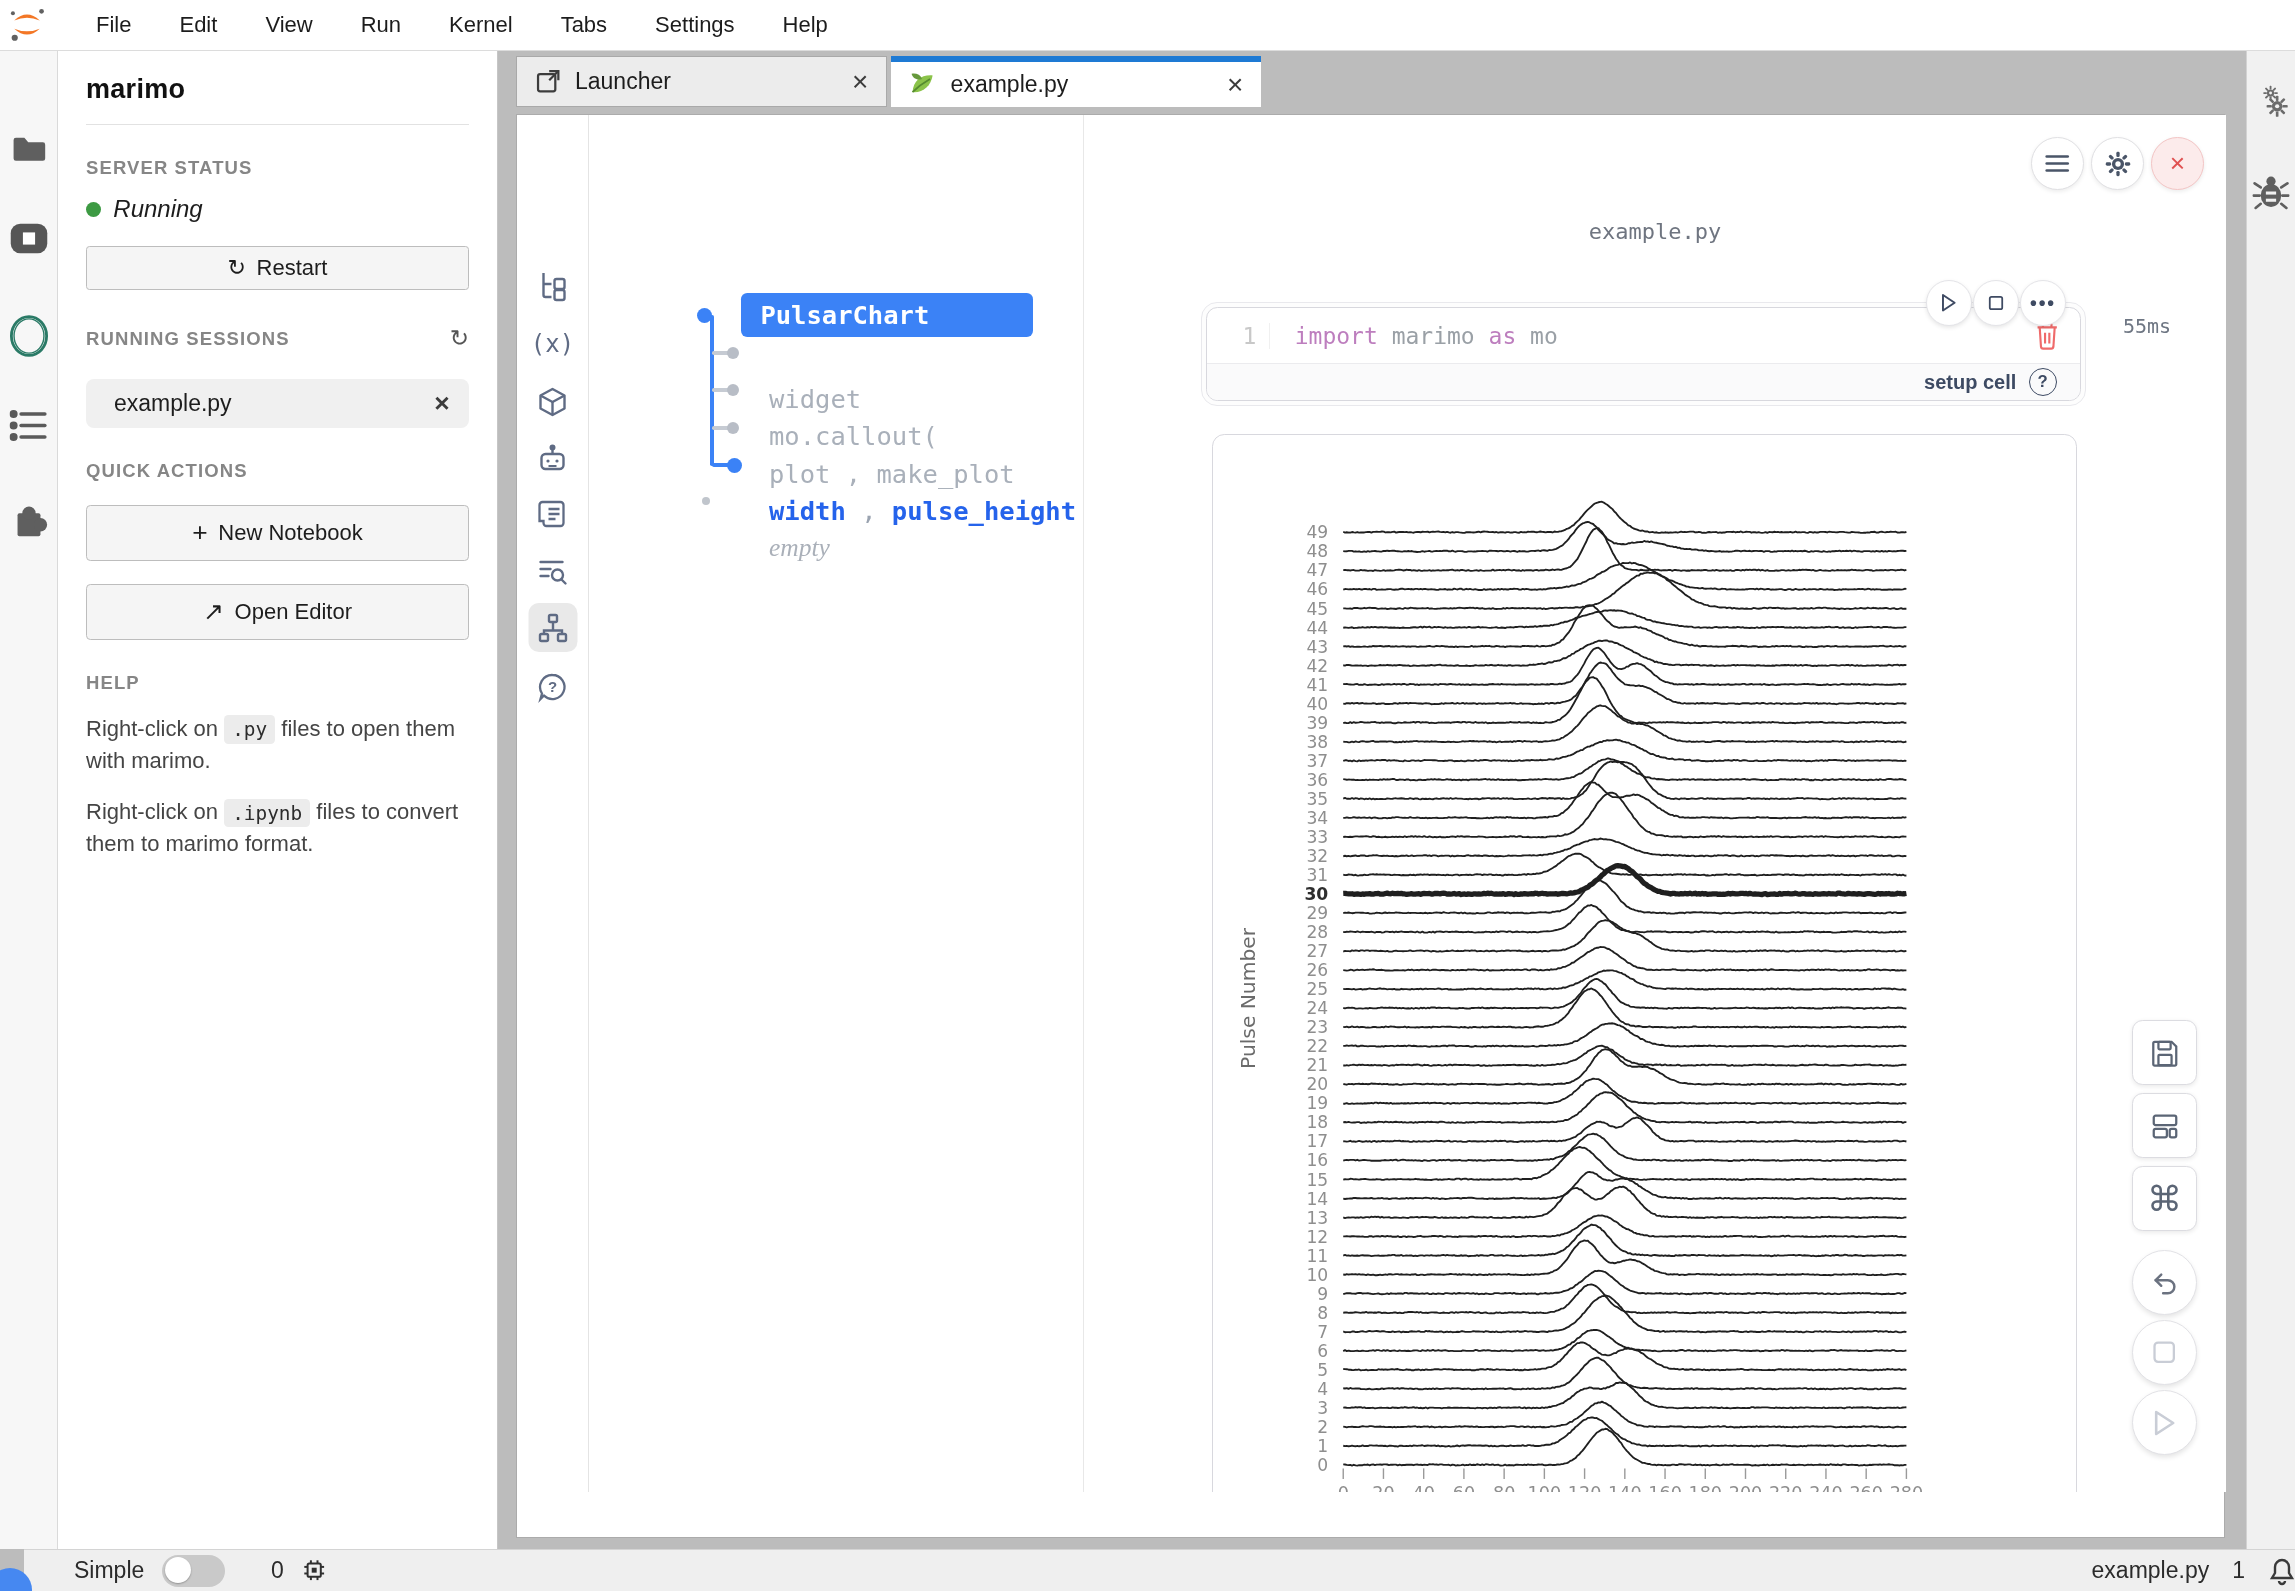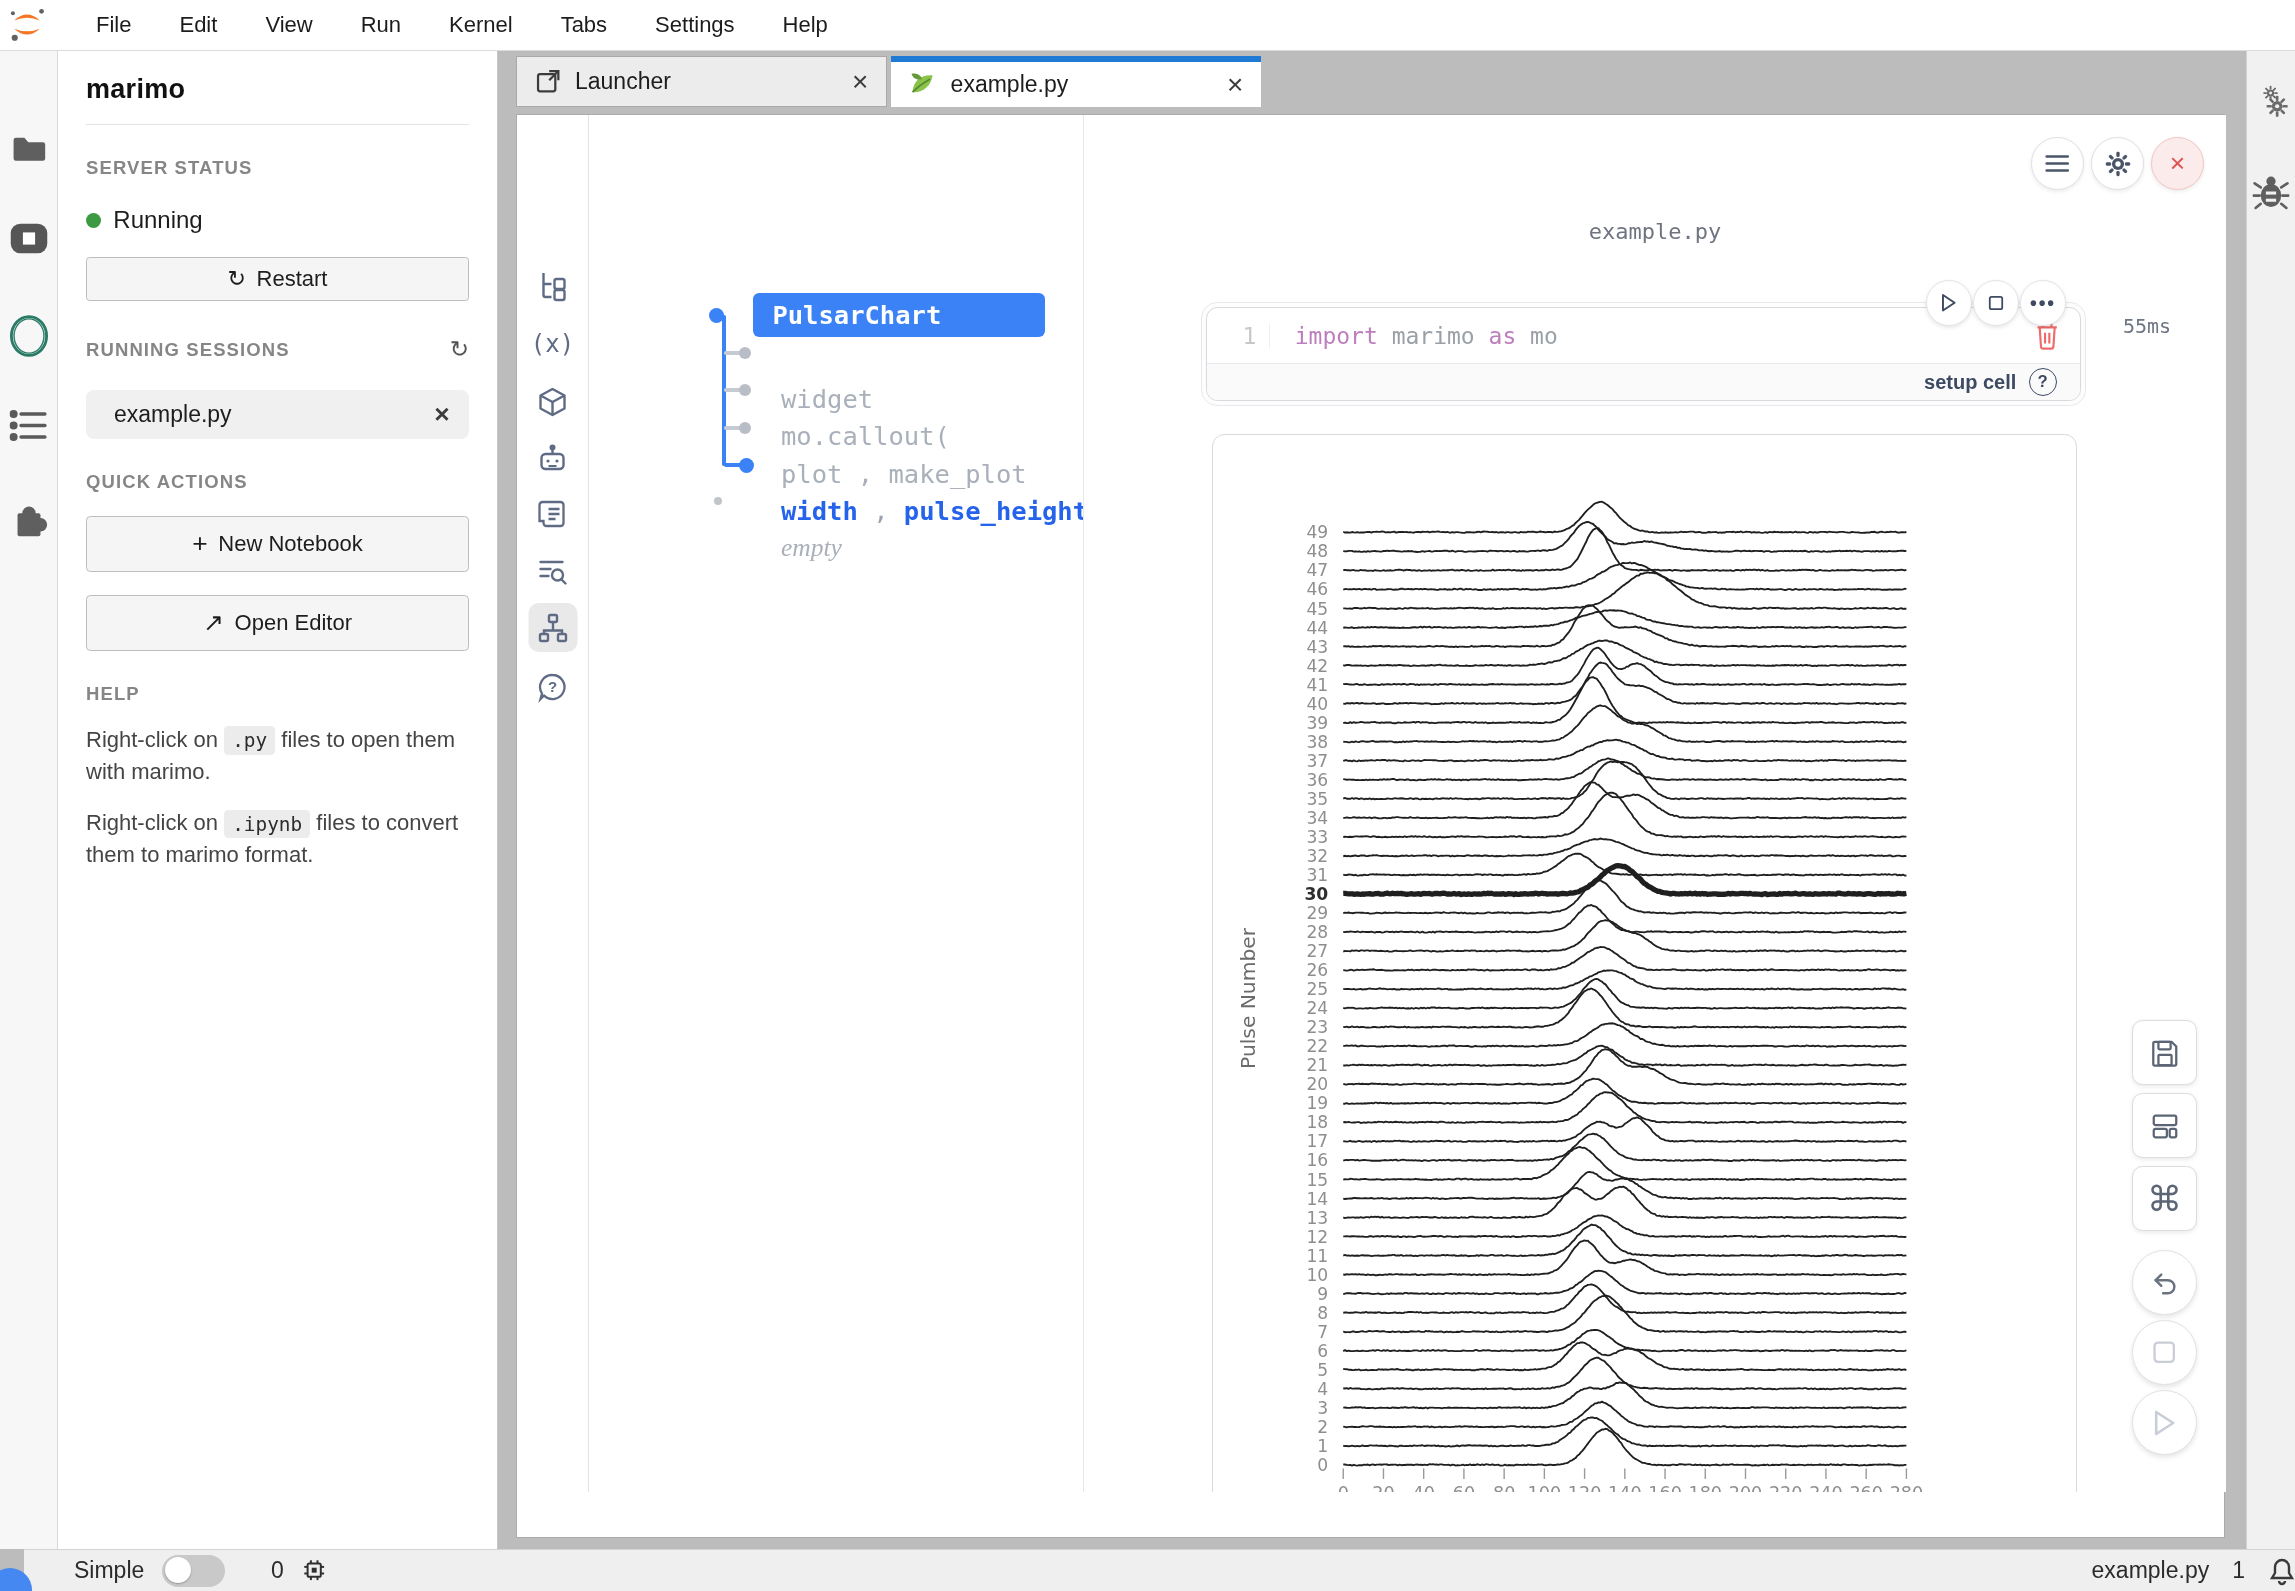--- a/index.html
+++ b/index.html
@@ -14,21 +14,21 @@
 
   
   .activity-left { position:absolute; left:0; top:51px; width:58px; height:1498px; background:#f7f7f7; border-right:0.9px solid #dadada; z-index:20; }
   .activity-left .aicon { position:absolute; left:50%; transform:translateX(-50%); }
 
   
   .sidebar { position:absolute; left:58px; top:51px; width:440px; height:1498px; background:#ffffff; border-right:0.9px solid #c6c6c6; padding:0 28px; z-index:20; }
   .sb-title { font-size:27px; font-weight:700; color:#111; margin-top:23px; letter-spacing:0.3px; }
   .sb-divider { height:0.9px; background:#e2e2e2; margin-top:19.4px; }
   .sb-heading { font-size:18.5px; font-weight:700; color:#868686; letter-spacing:1.1px; margin-top:32px; }
-  .sb-running-row { display:flex; align-items:center; gap:12.3px; margin-top:27px; }
+  .sb-running-row { display:flex; align-items:center; gap:12.3px; margin-top:16px;font-style:italic; }
   .dot-green { width:15px; height:15px; border-radius:50%; background:#3d9a43; }
   .sb-running-text { font-size:24px; color:#1d1d1d; }
   .sb-btn { width:100%; height:44px; margin-top:23px; background:#f5f5f5; border:0.9px solid #bdbdbd; border-radius:3.5px; font-size:22px; color:#1d1d1d; display:flex; align-items:center; justify-content:center; gap:10.6px; cursor:pointer; font-family:"Liberation Sans",sans-serif; }
   .sb-btn.big { height:56px; border-radius:4.4px; }
   .sb-section-row { display:flex; align-items:center; justify-content:space-between; margin-top:35px;gap:12px; }
   .refresh-glyph { font-size:23px; color:#555; cursor:pointer; }
   .session-item { margin-top:26.4px; height:49px; background:#f0f0f0; border-radius:8px; display:flex; align-items:center; justify-content:space-between; padding:0 19.4px 0 28px; }
   .session-name { font-size:23px; color:#1d1d1d; }
   .x-glyph { font-size:26.4px; font-weight:700; color:#3c3c3c; cursor:pointer; line-height:1; }
   .help-p { font-size:22px; color:#454545; line-height:1.45; margin-top:19.4px; }
@@ -57,21 +57,21 @@
   
   .deps { position:absolute; left:72px; top:0; width:493px; height:1377px; background:#fff; }
   .deps-header { position:absolute; left:0; top:0; width:100%; height:77px; display:flex; align-items:center; border-bottom:0.9px solid #ececec; }
   .deps-title { font-size:23px; font-weight:700; color:#3f4753; letter-spacing:0.4px; margin-left:28px; }
   .seg { margin-left:25px; background:#eef0f3; border-radius:9.7px; height:48px; display:flex; align-items:center; padding:4.4px; gap:1.8px; }
   .seg-opt { height:39px; display:flex; align-items:center; padding:0 21px; border-radius:7px; font-size:19.4px; font-weight:700; color:#4b5563; cursor:pointer; }
   .seg-opt.active { background:#ffffff; color:#0f1722; box-shadow:0 0.9px 2.6px rgba(0,0,0,.15); }
   .deps-close { margin-left:30px; font-size:27px; color:#454545; cursor:pointer; }
 
   
-  .tree { position:absolute; left:16px; top:77px; width:100%; height:440px; font-family:"DejaVu Sans Mono", monospace;text-align:right; }
+  .tree { position:absolute; left:4px; top:77px; width:100%; height:440px; font-family:"DejaVu Sans Mono", monospace;text-align:right; }
   .tree-vline { position:absolute; left:117px; top:123px; width:3.5px; height:151px; background:#3b82f6; border-radius:1.8px; }
   .tree-dot { position:absolute; border-radius:50%; }
   .tree-stub { position:absolute; height:3.5px; border-radius:1.8px; }
   .pill { position:absolute; left:148px; top:101px; width:292px; height:44px; background:#3b82f6; border-radius:6.2px; color:#ffffff; font-size:25.5px; font-weight:700; display:flex; align-items:center; padding-left:19.4px; cursor:pointer; }
   .tree-item { position:absolute; left:176px; font-size:25.5px; color:#a9b0ba; white-space:nowrap; cursor:pointer;margin-top:44px; }
   .tree-item .sep { color:#c3c8cf; }
   .tree-item.blue { color:#2563eb; font-weight:700; }
   .tree-item.blue .sep { color:#9aa3b0; font-weight:400; }
   .tree-item.empty { font-style:italic; color:#aab0b9;font-family:Liberation Serif, serif; }
 

